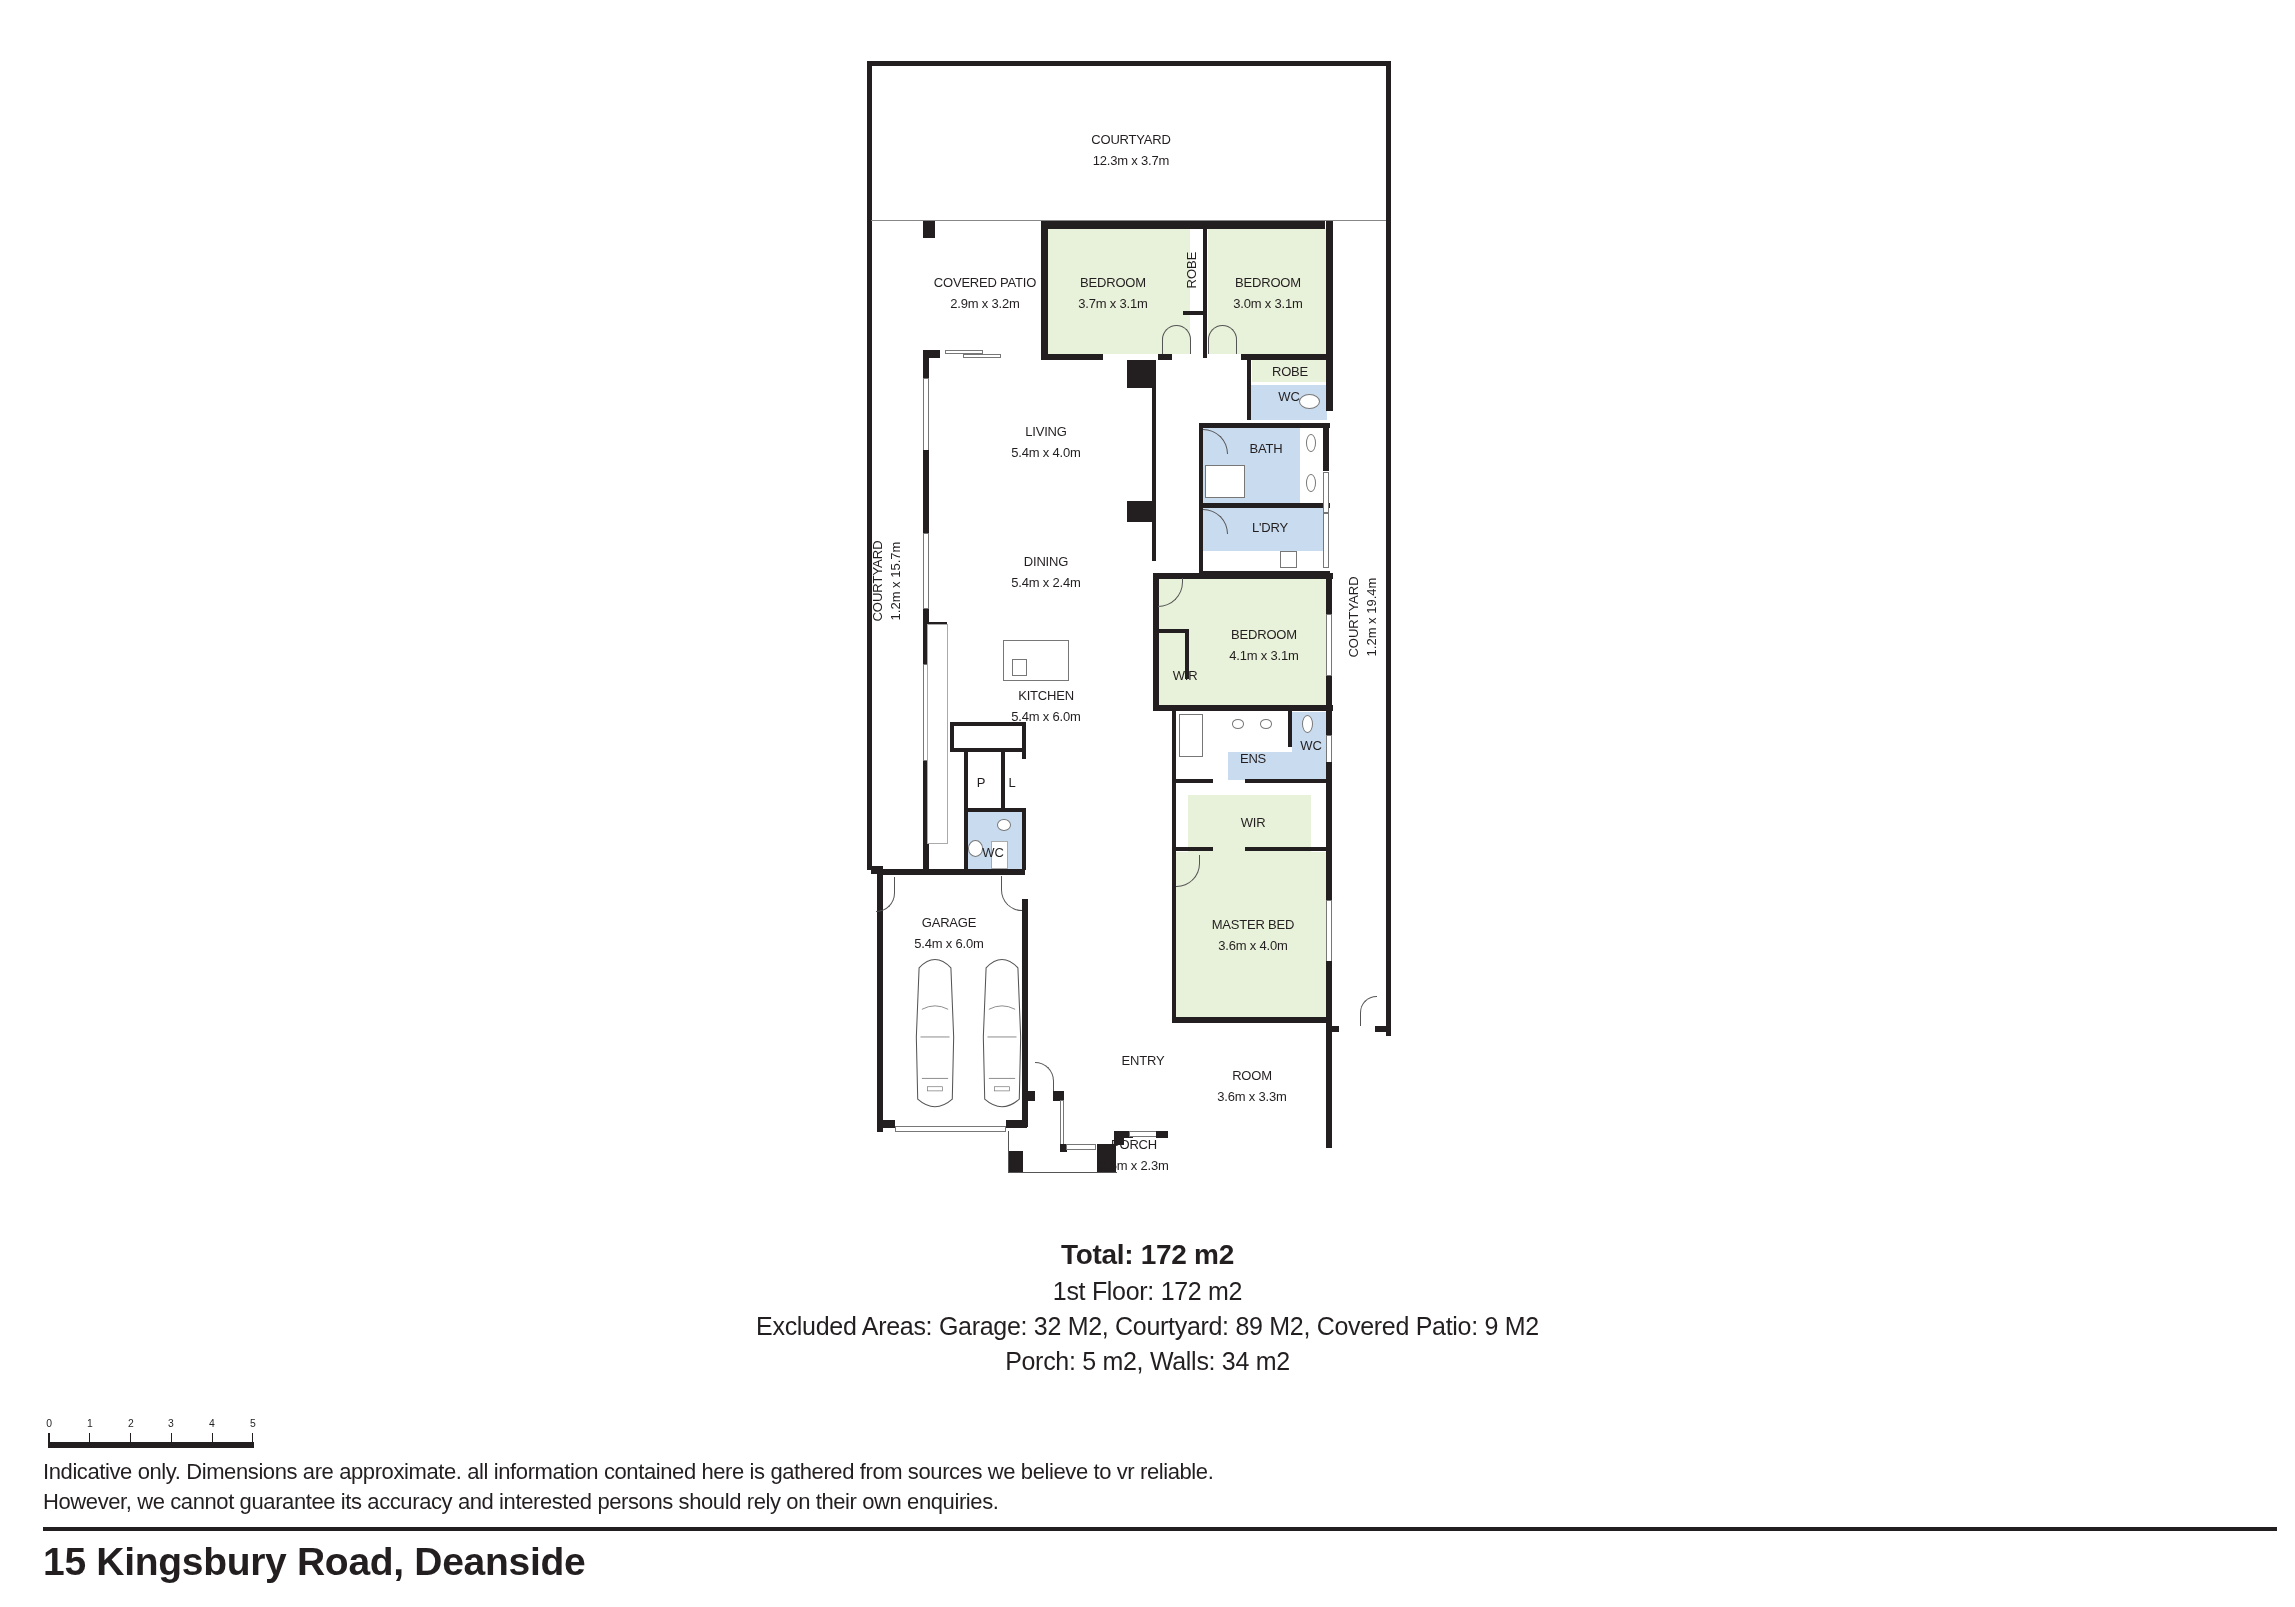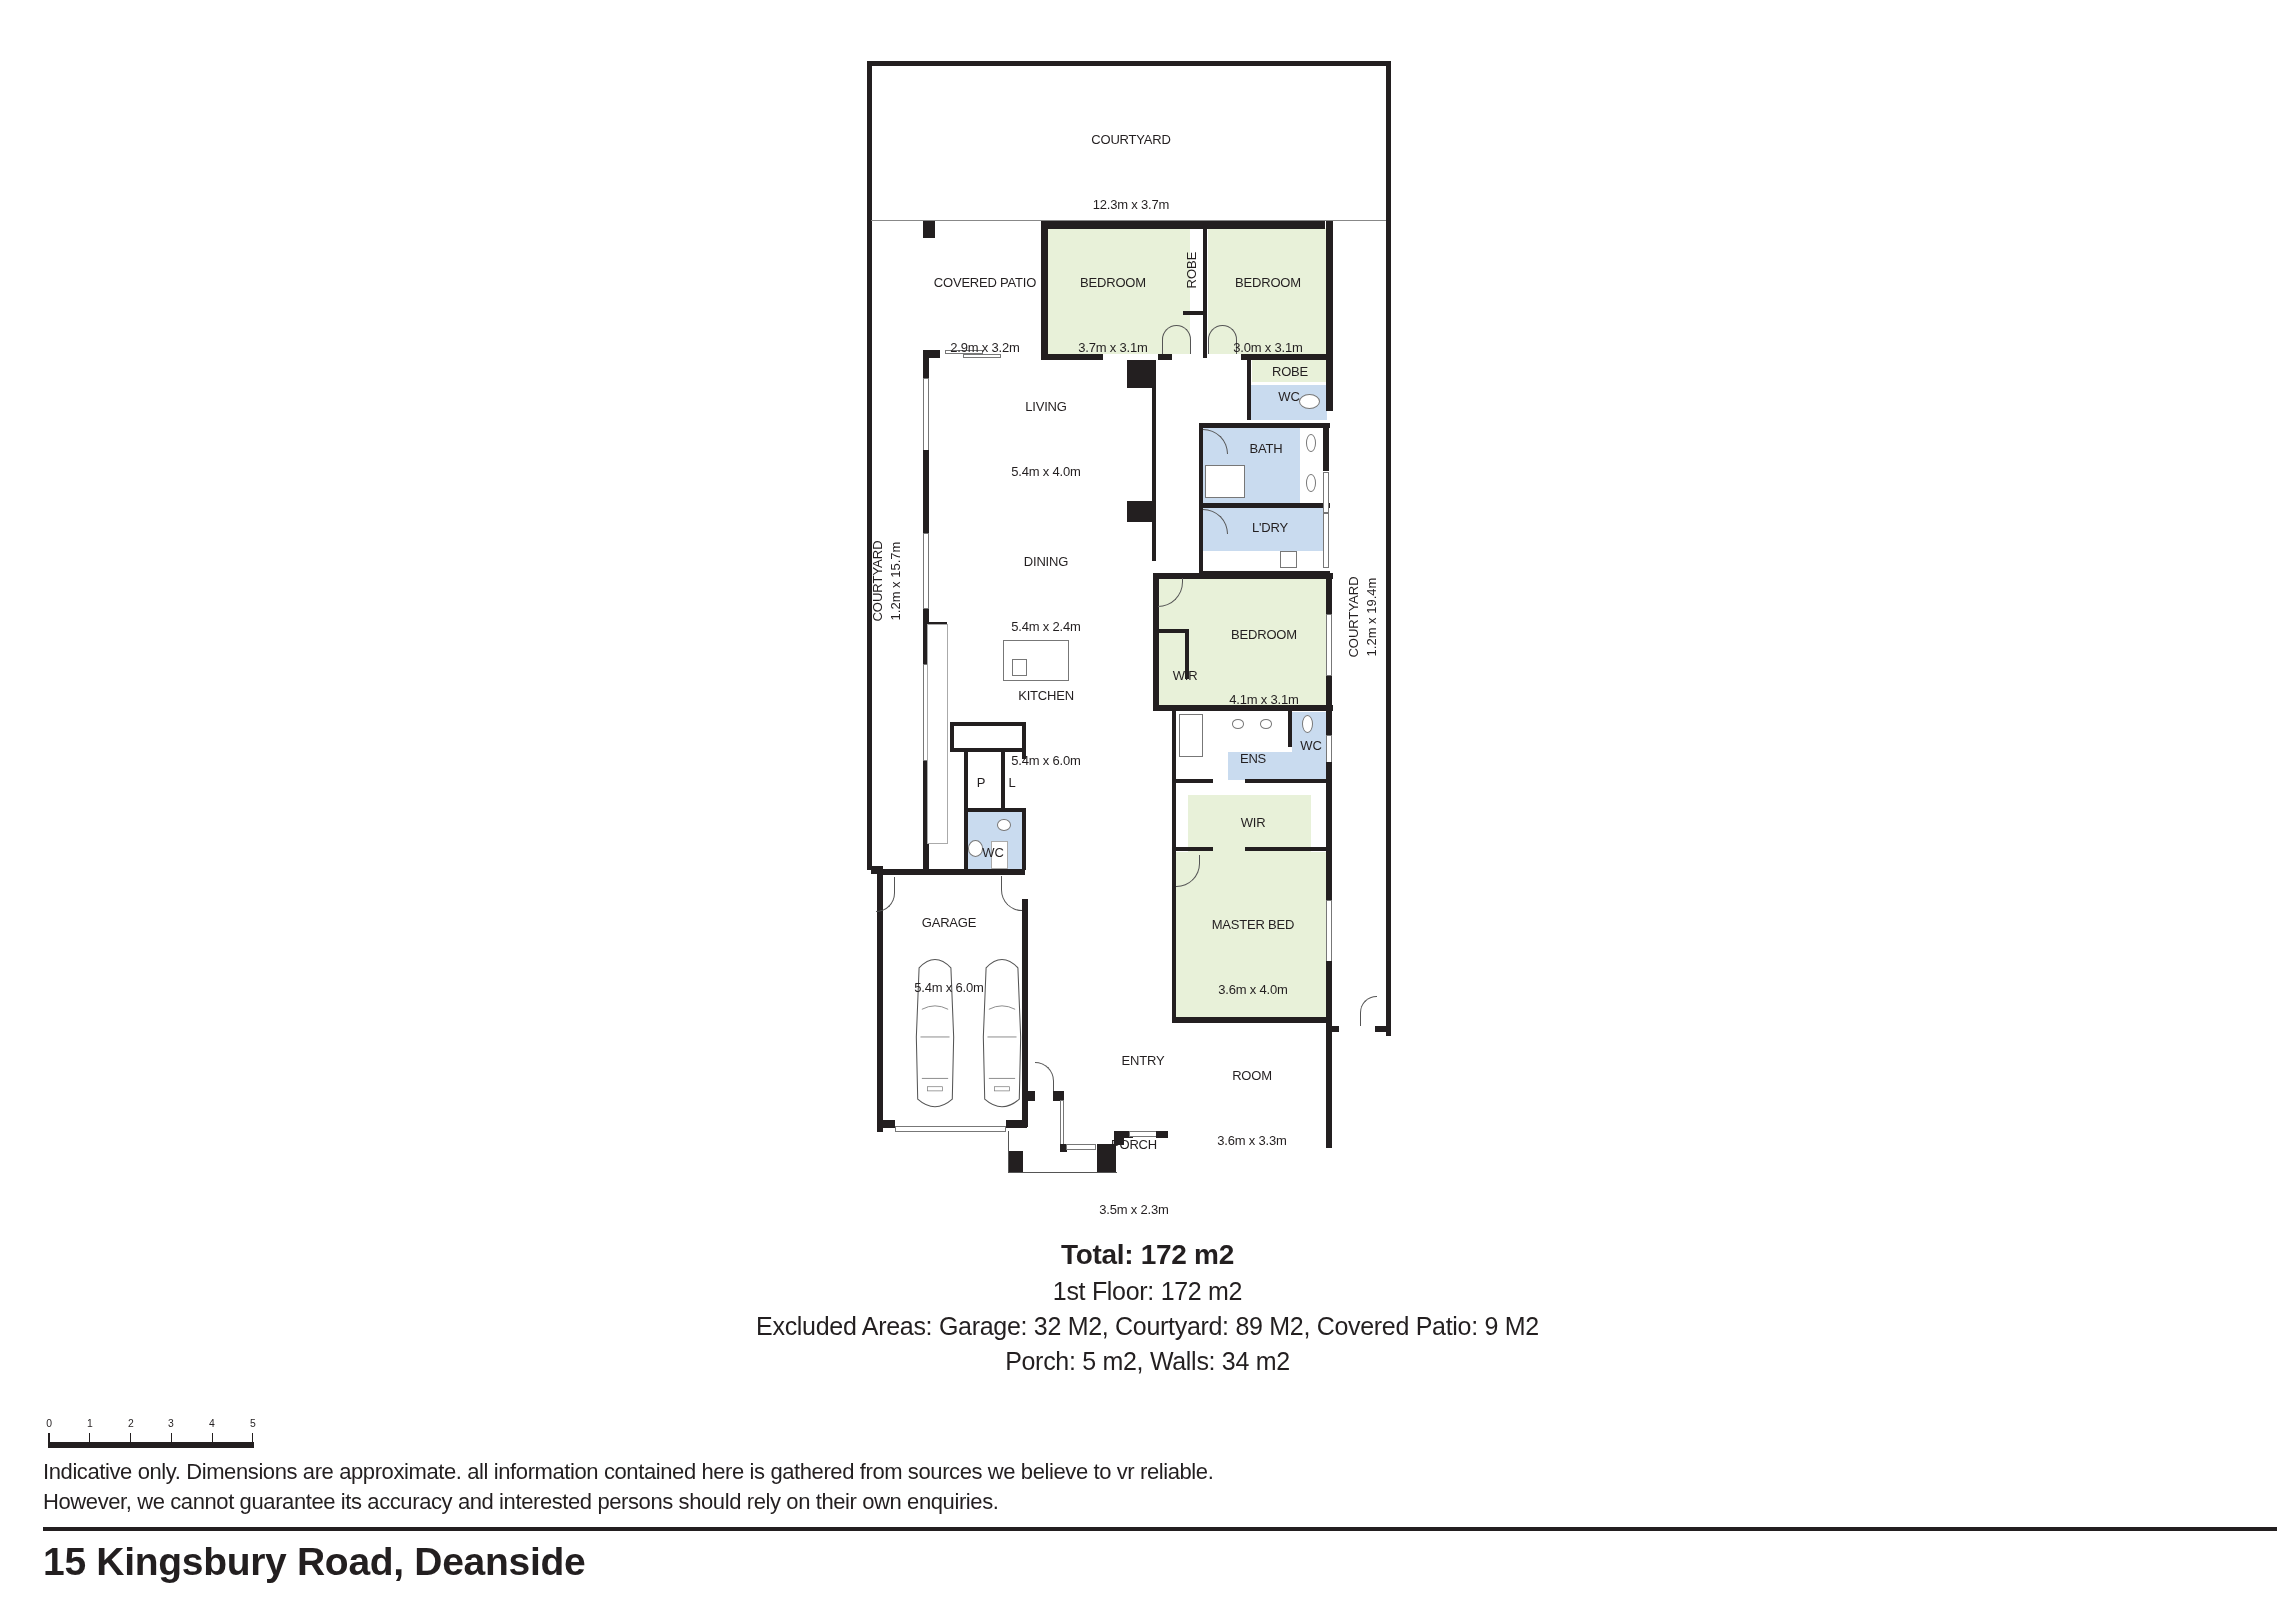--- a/index.html
+++ b/index.html
@@ -7,21 +7,21 @@
          font-family: "Liberation Sans", "DejaVu Sans", sans-serif; color: #231f20; }
   .abs { position: absolute; box-sizing: border-box; padding-left: 12px; }
   .wall { position: absolute; background: #231f20; }
   .thin { position: absolute; background: #555; }
   .win { position: absolute; background: #fff; border: 1.4px solid #777; box-sizing: border-box; }
   .green { background: #e8f1d9; }
   .blue { background: #c9dbef; }
   .lbl { position: absolute; text-align: center; font-family: "Liberation Sans", sans-serif;
          font-size: 13px; line-height: 21px; color: #231f20; transform: translateX(-50%);
          white-space: nowrap; letter-spacing: -0.2px; }
-  .lbl .dim { display: block; margin-top: 44px; }
+  .lbl .dim { display: block; }
   .vlbl { position: absolute; font-size: 13px; line-height: 18px; text-align: center;
           white-space: nowrap; transform-origin: center center; }
   .door { position: absolute; border: 1.4px solid #555; box-sizing: border-box; }
   .fixture { position: absolute; border: 1.4px solid #777; background: #fff; box-sizing: border-box; }
   .oval { position: absolute; border: 1.4px solid #777; border-radius: 50%; background: #fff; box-sizing: border-box; }
   .summary { position: absolute; left: 0; width: 2295px; top: 1235px; text-align: center; }
   .summary .total { font-size: 28px; font-weight: bold; line-height: 39px; letter-spacing: -0.3px; }
   .summary .line { font-size: 25px; line-height: 35px; letter-spacing: -0.3px; }
   .scale { position: absolute; left: 47px; top: 1418px; width: 207px; height: 28px; }
   .scale .bar { position: absolute; left: 1.4px; top: 23.5px; width: 206px; height: 6.2px; background: #231f20; }
@@ -204,21 +204,21 @@
   </div>
   <div class="lbl" style="left:1268px;top:272px;">
     <span>BEDROOM</span>
     <span class="dim">3.0m x 3.1m</span>
   </div>
   <div class="vlbl" style="left:1174px;top:261px;transform:rotate(-90deg);">ROBE</div>
   <div class="lbl" style="left:1290px;top:361px;">ROBE</div>
   <div class="lbl" style="left:1289px;top:386px;">WC</div>
   <div class="lbl" style="left:1266px;top:438px;">BATH</div>
   <div class="lbl" style="left:1270px;top:517px;">L'DRY</div>
-  <div class="lbl" style="left:1046px;top:396px;text-align:center;">
+  <div class="lbl" style="left:1046px;top:421px;text-align:center;">
     <span>LIVING</span>
     <span class="dim">5.4m x 4.0m</span>
   </div>
   <div class="lbl" style="left:1046px;top:551px;">
     <span>DINING</span>
     <span class="dim">5.4m x 2.4m</span>
   </div>
   <div class="vlbl" style="left:845px;top:563px;width:83px;transform:rotate(-90deg);">
     <span>COURTYARD</span><br>
     <span>1.2m x 15.7m</span>

